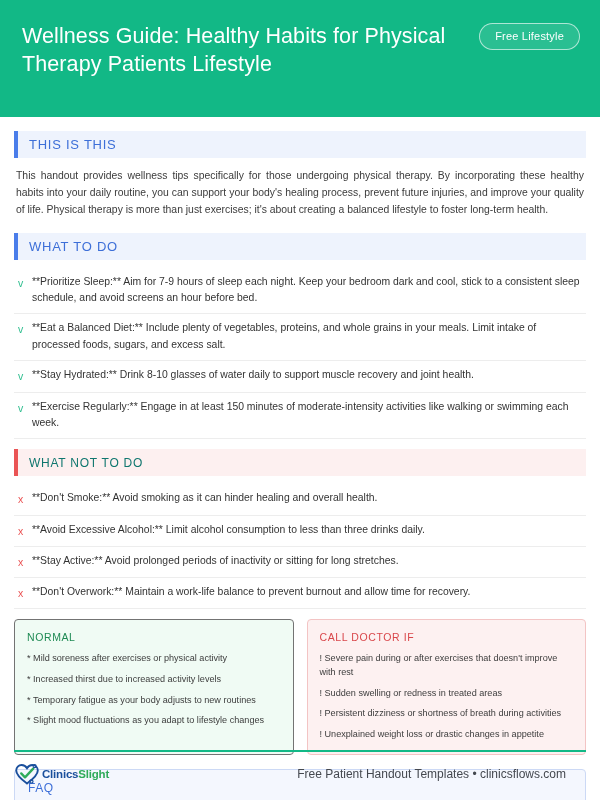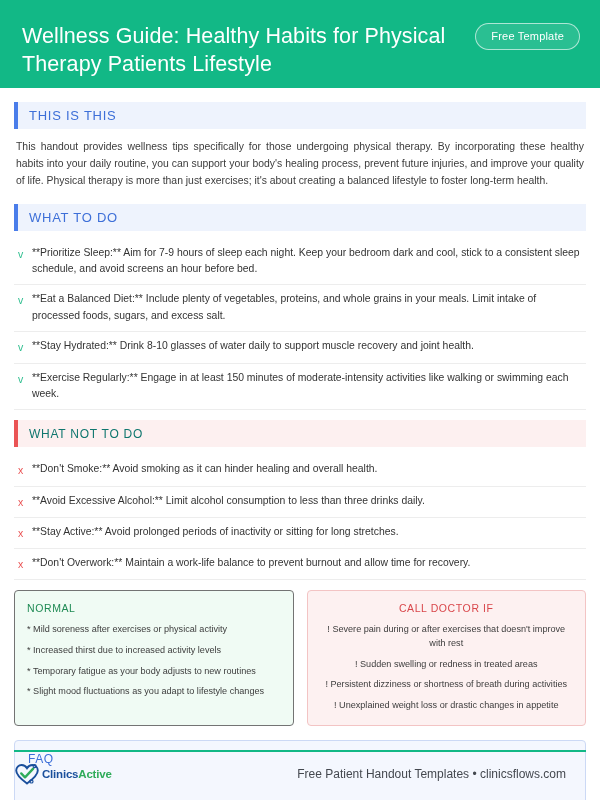--- a/index.html
+++ b/index.html
@@ -14,21 +14,21 @@
   body {
     font-family: "Liberation Sans", "DejaVu Sans", sans-serif;
     color: #333333;
     position: relative;
     overflow: hidden;
   }
 
   
   .header {
     background: #12b886;
-    height: 88px;
+    height: 117px;
     padding: 18px 20px 0 22px;
     display: flex;
     align-items: flex-start;
     justify-content: space-between;
   }
   .header-title {
     color: #ffffff;
     font-size: 21.5px;
     font-weight: 400;
     line-height: 1.32;
@@ -139,21 +139,20 @@
 
   .box.normal {
     background: #f0fbf4;
     border: 1px solid #737373;
   }
   .box.normal h4 { color: #1f8a54; }
 
   .box.call {
     background: #fdf1f1;
     border: 1px solid #f3c4c4;
-    text-align: center;
   }
   .box.call h4 { color: #d9474b; }
 
   
   .faq {
     background: #f4f7fe;
     border: 1px solid #ccd9f5;
     border-radius: 4px;
     padding: 11px 13px 14px 13px;
     min-height: 80px;
@@ -202,21 +201,21 @@
     color: #44484f;
     padding-right: 20px;
     text-align: center;
   }
 </style>
 </head>
 <body>
 
 <div class="header">
   <div class="header-title">Wellness Guide: Healthy Habits for Physical Therapy Patients Lifestyle</div>
-  <div class="badge">Free Template</div>
+  <div class="badge">Free Lifestyle</div>
 </div>
 
 <div class="content">
 
   <div class="sec-head blue">
     <div class="bar"></div>
     <div class="label">THIS IS THIS</div>
   </div>
   <div class="intro">This handout provides wellness tips specifically for those undergoing physical therapy. By incorporating these healthy habits into your daily routine, you can support your body's healing process, prevent future injuries, and improve your quality of life. Physical therapy is more than just exercises; it's about creating a balanced lifestyle to foster long-term health.</div>
 
@@ -294,16 +293,16 @@
 
 <div class="footer-rule"></div>
 <div class="footer">
   <div class="logo">
     <svg width="26" height="24" viewBox="0 0 26 24">
       <path d="M13 21.5 C6 16.5 2.2 13 2.2 8.6 C2.2 5.4 4.6 3 7.6 3 C9.8 3 11.9 4.3 13 6.2 C14.1 4.3 16.2 3 18.4 3 C21.4 3 23.8 5.4 23.8 8.6 C23.8 13 20 16.5 13 21.5 Z" fill="none" stroke="#1a4f9c" stroke-width="1.9"></path>
       <path d="M7.2 11.4 L11 15.4 L19.2 6.6" fill="none" stroke="#2fab5a" stroke-width="2.3" stroke-linecap="round" stroke-linejoin="round"></path>
       <circle cx="20.6" cy="4.2" r="1.5" fill="none" stroke="#1a4f9c" stroke-width="1.2"></circle>
       <circle cx="17.4" cy="19.4" r="1.6" fill="none" stroke="#1a4f9c" stroke-width="1.2"></circle>
     </svg>
-    <span class="word"><span class="c1">Clinics</span><span class="c2">Active</span></span>
+    <span class="word"><span class="c1">Clinics</span><span class="c2">Slight</span></span>
   </div>
   <div class="footer-text">Free Patient Handout Templates  •  clinicsflows.com</div>
 </div>
 
 </body></html>

